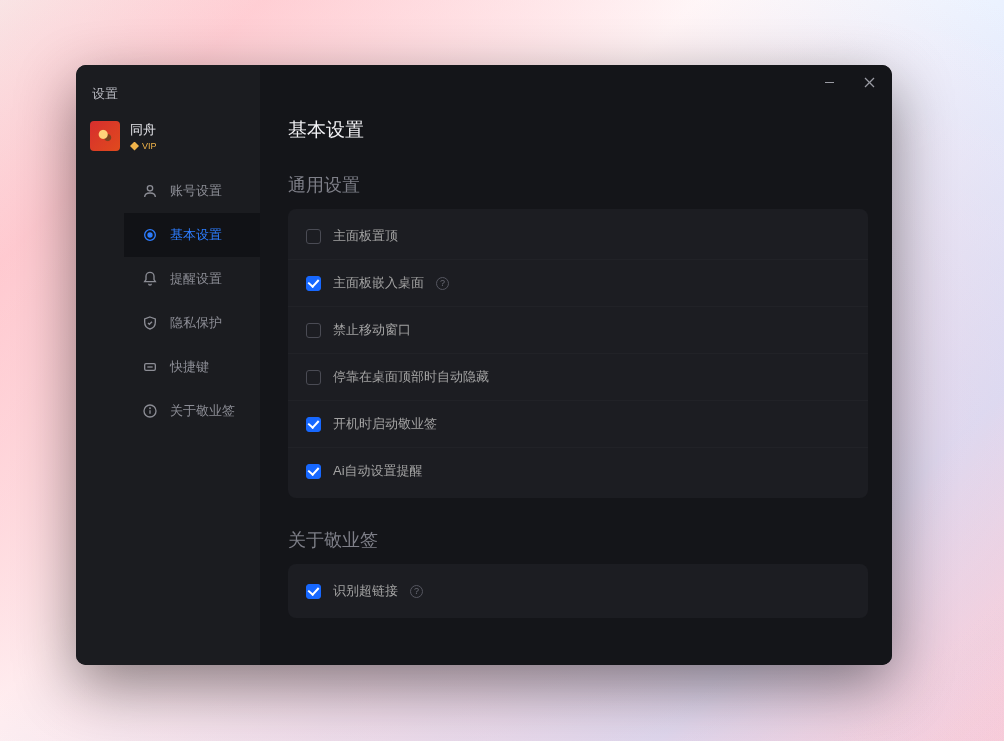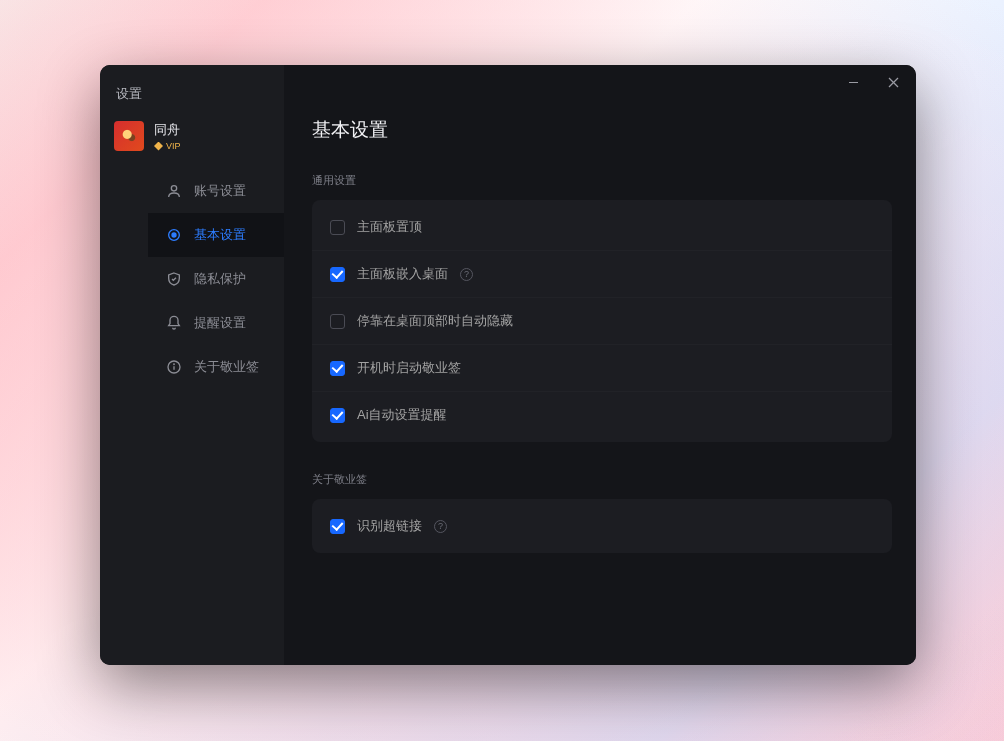--- a/index.html
+++ b/index.html
@@ -14,21 +14,21 @@
     position: absolute;
     width: 200%; height: 200%;
     background: radial-gradient(ellipse at 20% 30%, rgba(255,180,190,0.35) 0%, transparent 40%),
                 radial-gradient(ellipse at 80% 70%, rgba(180,200,255,0.35) 0%, transparent 40%);
     pointer-events: none;
     z-index: 0;
   }
 
   .window {
     position: absolute;
-    left: 100px; top: 65px;
+    left: 76px; top: 65px;
     width: 816px; height: 600px;
     background: #141518;
     border-radius: 10px;
     box-shadow: 0 20px 60px rgba(0,0,0,0.45);
     display: flex;
     color: #d0d0d4;
     overflow: hidden;
     z-index: 1;
   }
 
@@ -124,21 +124,21 @@
     overflow:hidden;
     padding: 0 24px 0 28px;
   }
   .page-title {
     font-size:19px;
     color:#f2f2f5;
     padding: 18px 0 24px;
     font-weight:500;
   }
   .section-label {
-    font-size:11px;
+    font-size:18px;
     color:#7e7f88;
     padding: 6px 0 12px;
   }
   .card {
     background:#1c1d22;
     border-radius:8px;
     padding: 4px 0;
   }
   .row {
     display:flex; align-items:center;
@@ -218,34 +218,43 @@
           <svg viewBox="0 0 24 24" fill="none" stroke="currentColor" stroke-width="2">
               <circle cx="12" cy="12" r="8"></circle>
               <circle cx="12" cy="12" r="3" fill="currentColor"></circle>
             </svg>
         </span>
         <span>基本设置</span>
       </div>
       <div class="nav-item">
         <span class="nav-icon">
           <svg viewBox="0 0 24 24" fill="none" stroke="currentColor" stroke-width="2">
+              <path d="M6 8a6 6 0 1112 0v5l2 3H4l2-3V8z"></path>
+              <path d="M10 19a2 2 0 004 0"></path>
+            </svg>
+        </span>
+        <span>提醒设置</span>
+      </div>
+      <div class="nav-item">
+        <span class="nav-icon">
+          <svg viewBox="0 0 24 24" fill="none" stroke="currentColor" stroke-width="2">
               <path d="M12 3l8 3v5c0 5-3.5 9-8 10-4.5-1-8-5-8-10V6l8-3z"></path>
               <path d="M9 12l2 2 4-4"></path>
             </svg>
         </span>
         <span>隐私保护</span>
       </div>
       <div class="nav-item">
         <span class="nav-icon">
           <svg viewBox="0 0 24 24" fill="none" stroke="currentColor" stroke-width="2">
-              <path d="M6 8a6 6 0 1112 0v5l2 3H4l2-3V8z"></path>
-              <path d="M10 19a2 2 0 004 0"></path>
-            </svg>
-        </span>
-        <span>提醒设置</span>
+              <rect x="4" y="7" width="16" height="10" rx="2"></rect>
+              <line x1="8" y1="12" x2="16" y2="12"></line>
+            </svg>
+        </span>
+        <span>快捷键</span>
       </div>
       <div class="nav-item">
         <span class="nav-icon">
           <svg viewBox="0 0 24 24" fill="none" stroke="currentColor" stroke-width="2">
               <circle cx="12" cy="12" r="9"></circle>
               <line x1="12" y1="11" x2="12" y2="16"></line>
               <circle cx="12" cy="8" r="0.5" fill="currentColor"></circle>
             </svg>
         </span>
         <span>关于敬业签</span>
@@ -277,20 +286,24 @@
           <div class="checkbox off"></div>
           <span class="row-label">主面板置顶</span>
         </div>
         <div class="row">
           <div class="checkbox on"></div>
           <span class="row-label">主面板嵌入桌面</span>
           <span class="help-icon">?</span>
         </div>
         <div class="row">
           <div class="checkbox off"></div>
+          <span class="row-label">禁止移动窗口</span>
+        </div>
+        <div class="row">
+          <div class="checkbox off"></div>
           <span class="row-label">停靠在桌面顶部时自动隐藏</span>
         </div>
         <div class="row">
           <div class="checkbox on"></div>
           <span class="row-label">开机时启动敬业签</span>
         </div>
         <div class="row">
           <div class="checkbox on"></div>
           <span class="row-label">Ai自动设置提醒</span>
         </div>

